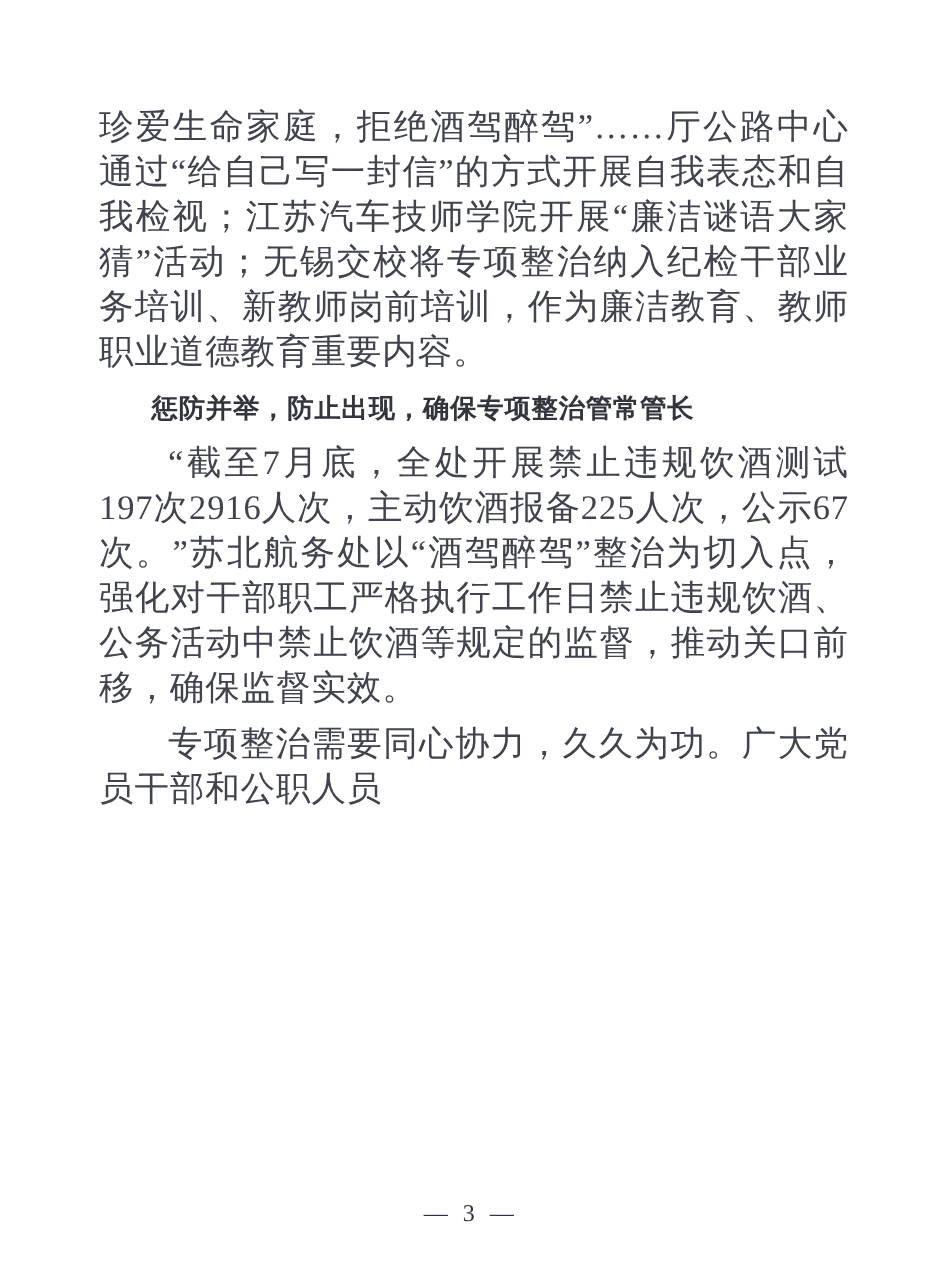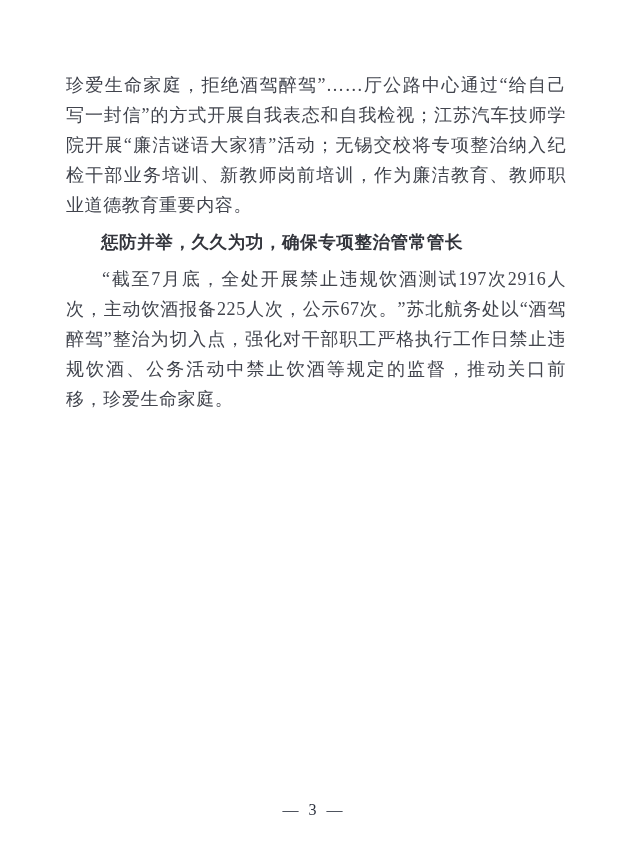--- a/index.html
+++ b/index.html
@@ -16,21 +16,21 @@
     font-family: "Liberation Serif", "DejaVu Serif", serif;
   }
   .content {
     position: absolute;
     left: 66px;
     right: 62px;
     top: 70px;
     text-align: justify;
   }
   .para {
-    font-size: 18px;
+    font-size: 23px;
     line-height: 30px;
     letter-spacing: 0.6px;
     color: #41444d;
     margin: 0 0 7px 0;
     text-indent: 2em;
   }
   .para.no-indent {
     text-indent: 0;
   }
   .heading {
@@ -54,17 +54,18 @@
     letter-spacing: 3px;
     color: #2e3340;
   }
 </style>
 </head>
 <body>
 
 <div class="page">
   <div class="content">
     <p class="para no-indent">珍爱生命家庭，拒绝酒驾醉驾”……厅公路中心通过“给自己写一封信”的方式开展自我表态和自我检视；江苏汽车技师学院开展“廉洁谜语大家猜”活动；无锡交校将专项整治纳入纪检干部业务培训、新教师岗前培训，作为廉洁教育、教师职业道德教育重要内容。</p>
-    <h2 class="heading">惩防并举，久久为功，确保专项整治管常管长</h2>
-    <p class="para">“截至7月底，全处开展禁止违规饮酒测试197次2916人次，主动饮酒报备225人次，公示67次。”苏北航务处以“酒驾醉驾”整治为切入点，强化对干部职工严格执行工作日禁止违规饮酒、公务活动中禁止饮酒等规定的监督，推动关口前移，珍爱生命家庭。</p>
+    <h2 class="heading">惩防并举，防止出现，确保专项整治管常管长</h2>
+    <p class="para">“截至7月底，全处开展禁止违规饮酒测试197次2916人次，主动饮酒报备225人次，公示67次。”苏北航务处以“酒驾醉驾”整治为切入点，强化对干部职工严格执行工作日禁止违规饮酒、公务活动中禁止饮酒等规定的监督，推动关口前移，确保监督实效。</p>
+    <p class="para">专项整治需要同心协力，久久为功。广大党员干部和公职人员</p>
   </div>
   <div class="footer">— 3 —</div>
 </div>
 
 </body></html>

